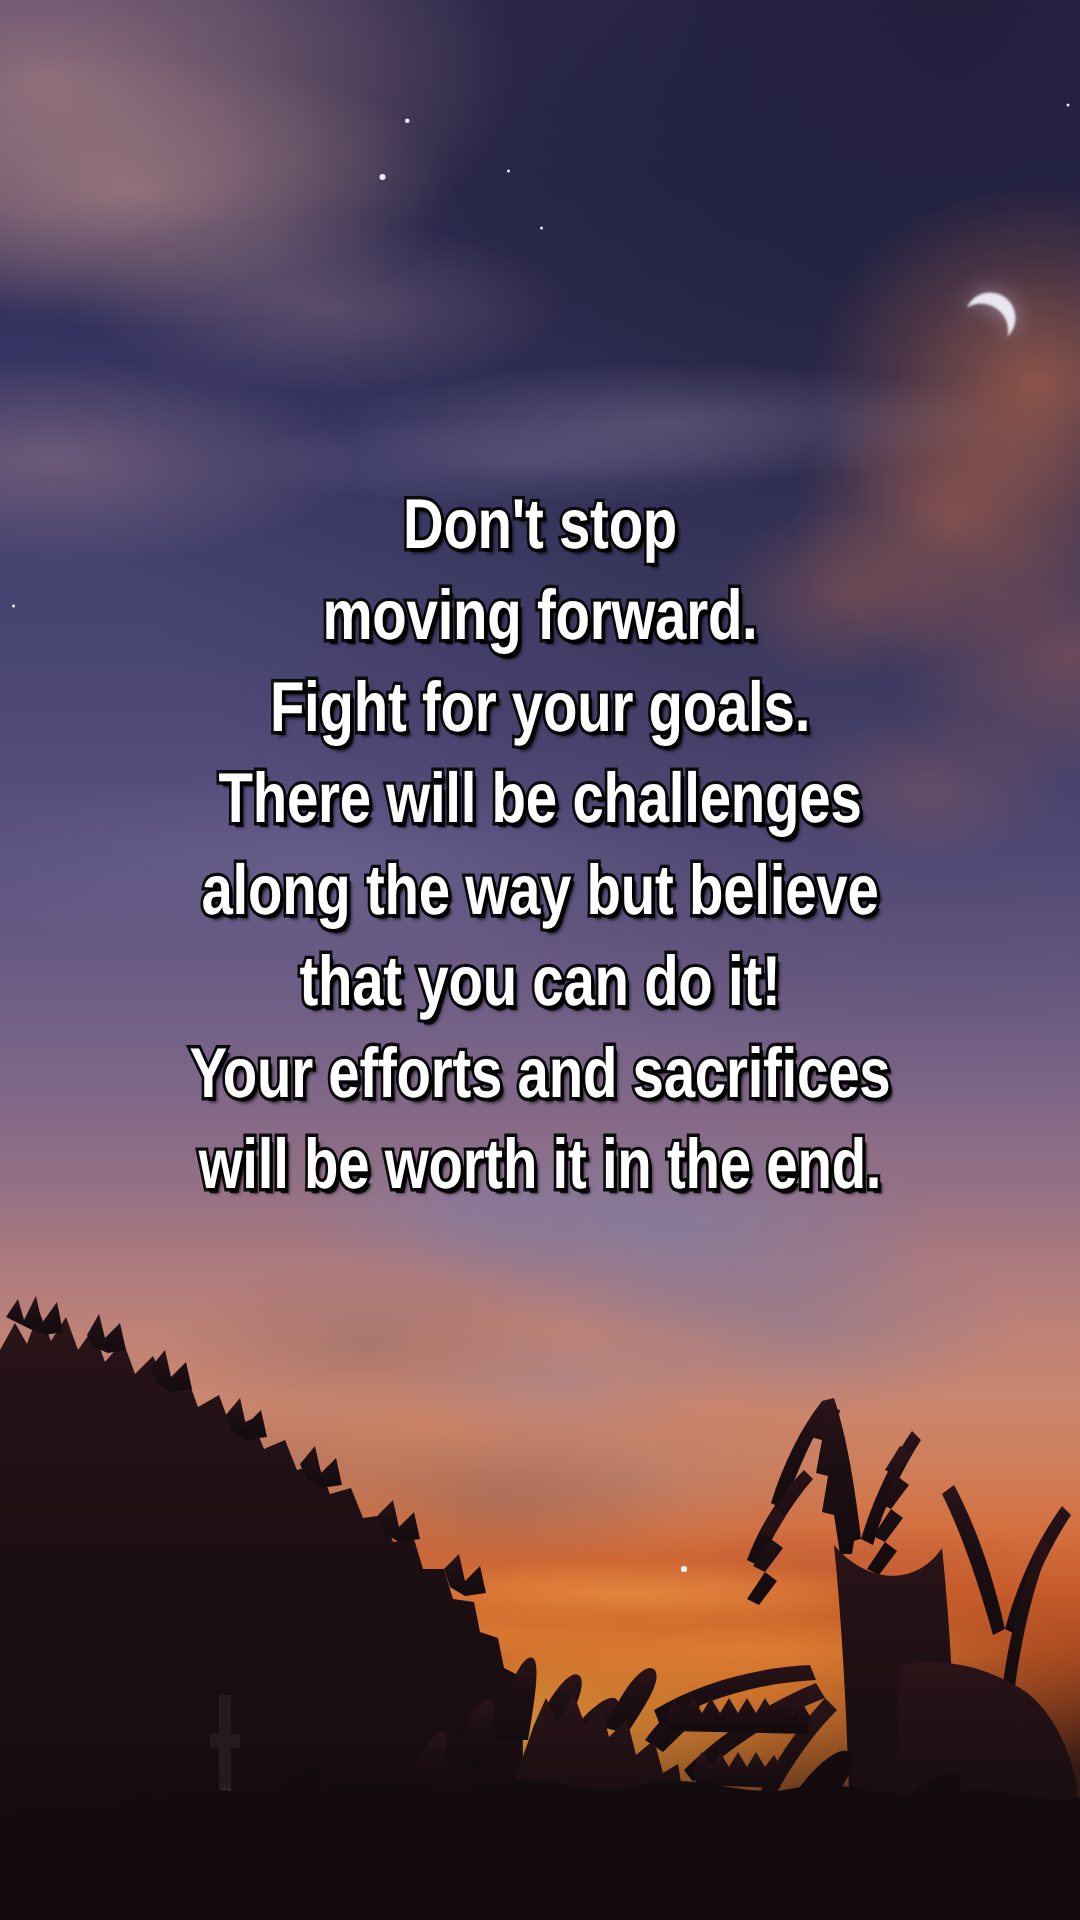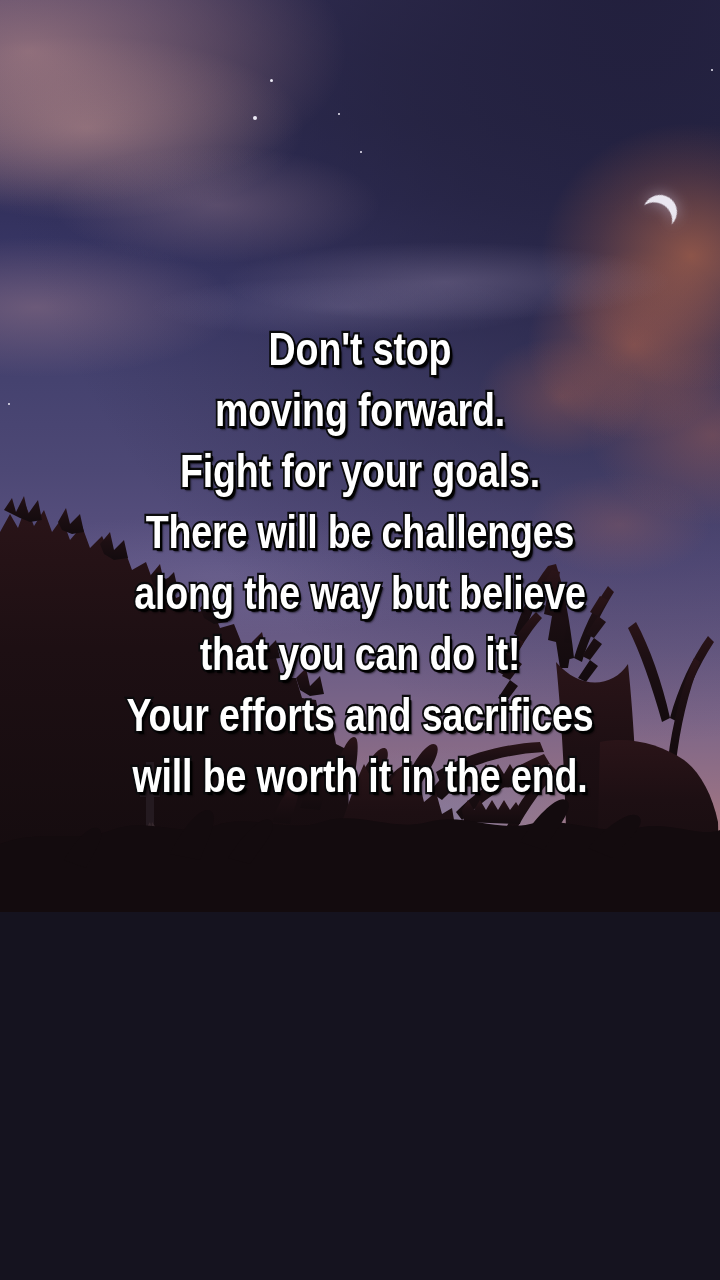--- a/index.html
+++ b/index.html
@@ -8,21 +8,21 @@
     padding: 0;
     background: #15131f;
   }
   body {
     font-family: "Liberation Sans", sans-serif;
   }
 
   #poster {
     position: relative;
     width: 720px;
-    height: 912px;
+    height: 1280px;
     overflow: hidden;
     background: #2d2b4a;
   }
 
   
   .layer {
     position: absolute;
     left: 0;
     top: 0;
     width: 720px;

